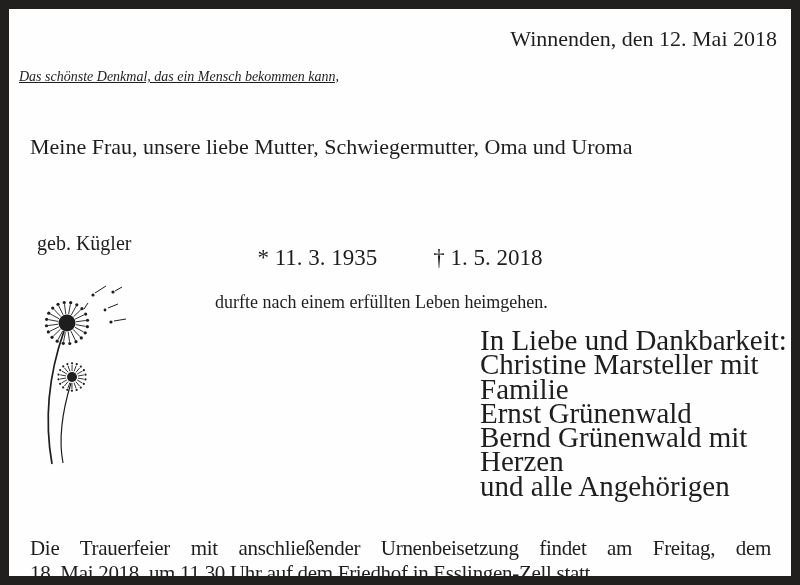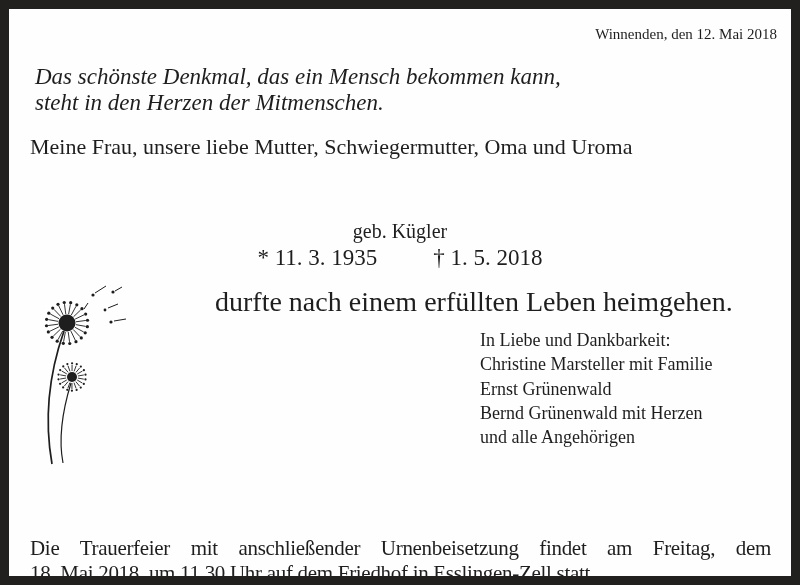--- a/index.html
+++ b/index.html
@@ -9,66 +9,68 @@
     box-sizing:border-box;
     border:9px solid var(--frame,#221f1f);
     background:var(--bg,#fffefe);
     color:var(--ink,#1e1e1e);
     font-family:"Liberation Serif","DejaVu Serif",serif;
     overflow:hidden;
   }
   .abs { position:absolute; }
   .dateline {
     top:17px; right:14px;
-    font-size:15px;
+    font-size:22px;
     text-align:right;
   }
   .epigraph {
-    top:55px; left:26px;
+    top:55px; left:10px;
     font-style:italic;
-    font-size:23px;
+    font-size:14px;
     line-height:26px;
+    text-decoration:underline;
   }
   .intro {
     top:125px; left:21px;
     font-size:22px;
     text-align:right;
   }
   .name {
     top:162px; left:0; right:0;
     margin:0;
     text-align:center;
     font-size:44px;
     font-weight:700;
     line-height:1;
     letter-spacing:0.5px;
   }
   .maiden {
-    top:211px; left:0; right:0;
-    text-align:center;
+    top:223px; left:0; right:0;
+    text-align:left;
     font-size:20px;
+    padding-left:28px;
   }
   .dates {
     top:236px; left:0; right:0;
     display:flex;
     justify-content:center;
     gap:56px;
     font-size:23px;
   }
   .farewell {
-    top:277px; left:206px;
-    font-size:28px;
+    top:283px; left:206px;
+    font-size:18px;
   }
   .dandelion { top:274px; left:9px; }
   .dandelion line, .dandelion path { stroke:var(--ink,#1e1e1e); }
   .dandelion circle { fill:var(--ink,#1e1e1e); }
   .spokes line { stroke-width:0.9; }
   .mourners {
     top:319px; left:471px;
-    font-size:18px;
+    font-size:29px;
     line-height:24.3px;
   }
   .funeral {
     top:483px; left:21px;
     width:741px;
     font-size:21px;
     line-height:25px;
     letter-spacing:-0.3px;
     margin-top:44px;
   }
@@ -79,21 +81,20 @@
 </style>
 </head>
 <body>
 
 <div class="frame">
 
   <div class="abs dateline">Winnenden, den 12. Mai 2018</div>
 
   <div class="abs epigraph">
     <div>Das schönste Denkmal, das ein Mensch bekommen kann,</div>
-    <div>steht in den Herzen der Mitmenschen.</div>
   </div>
 
   <div class="abs intro">Meine Frau, unsere liebe Mutter, Schwiegermutter, Oma und Uroma</div>
 
 
   <div class="abs maiden">geb. Kügler</div>
 
   <div class="abs dates">
     <span>* 11. 3. 1935</span>
     <span>† 1. 5. 2018</span>

